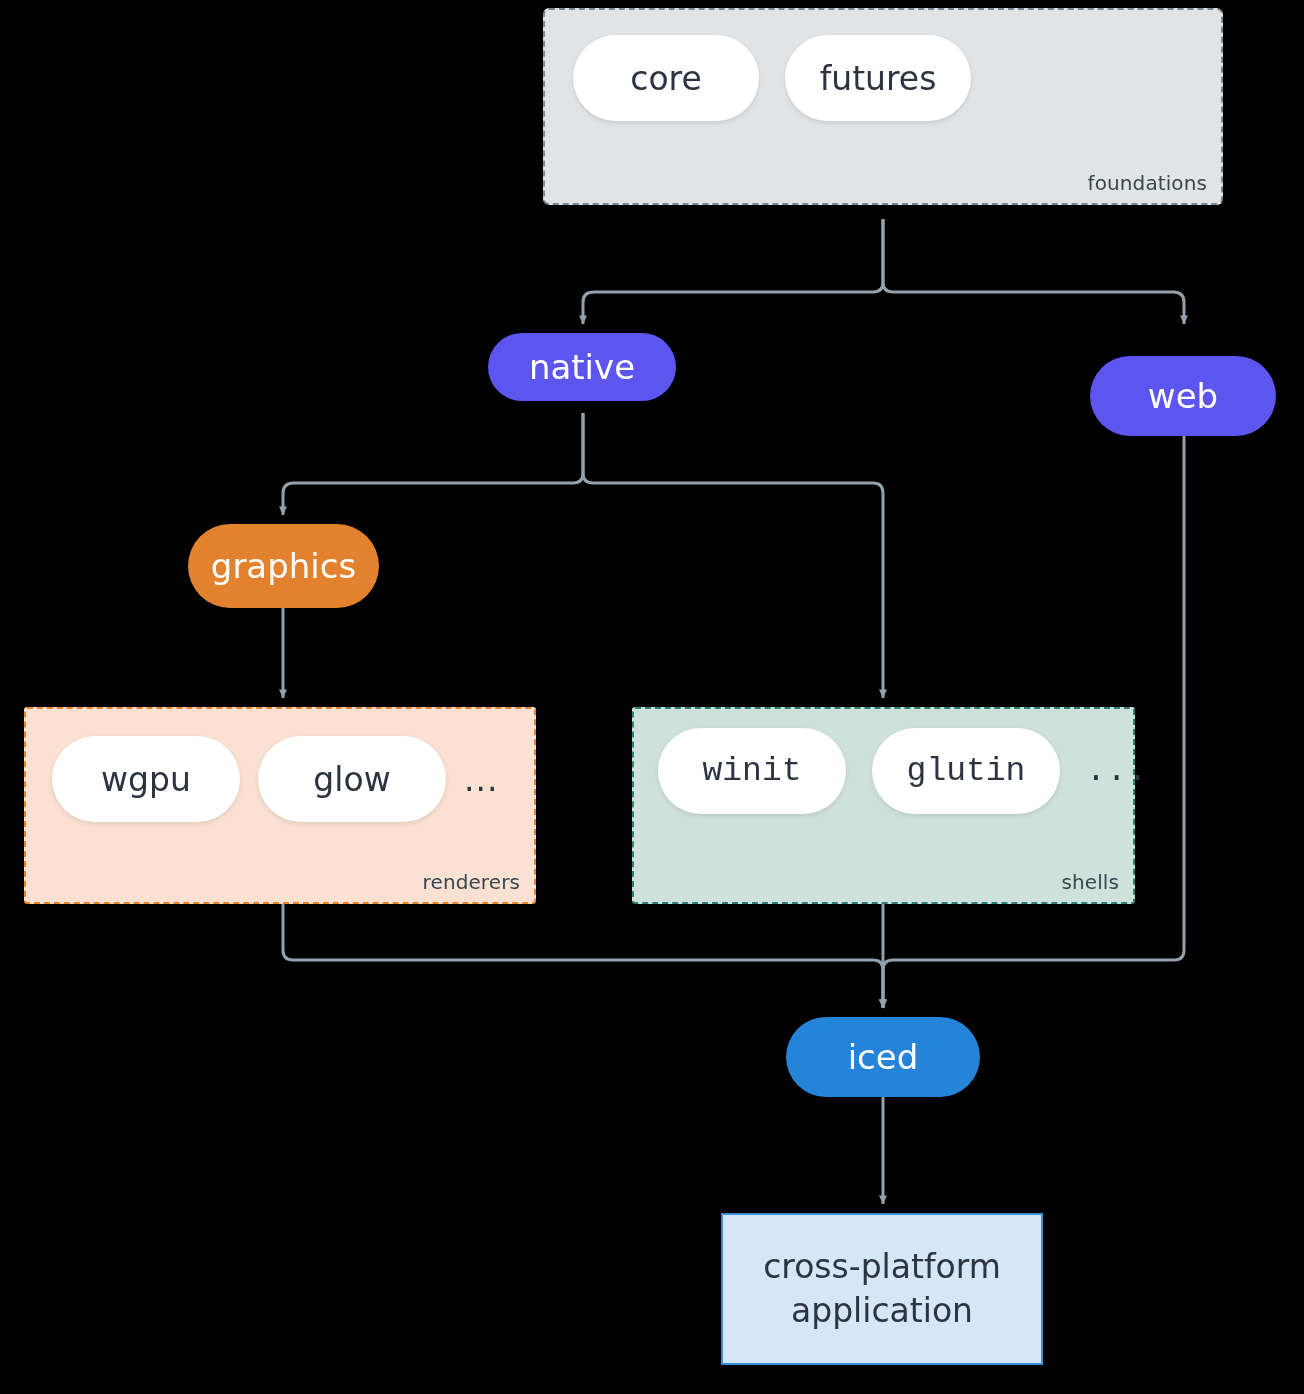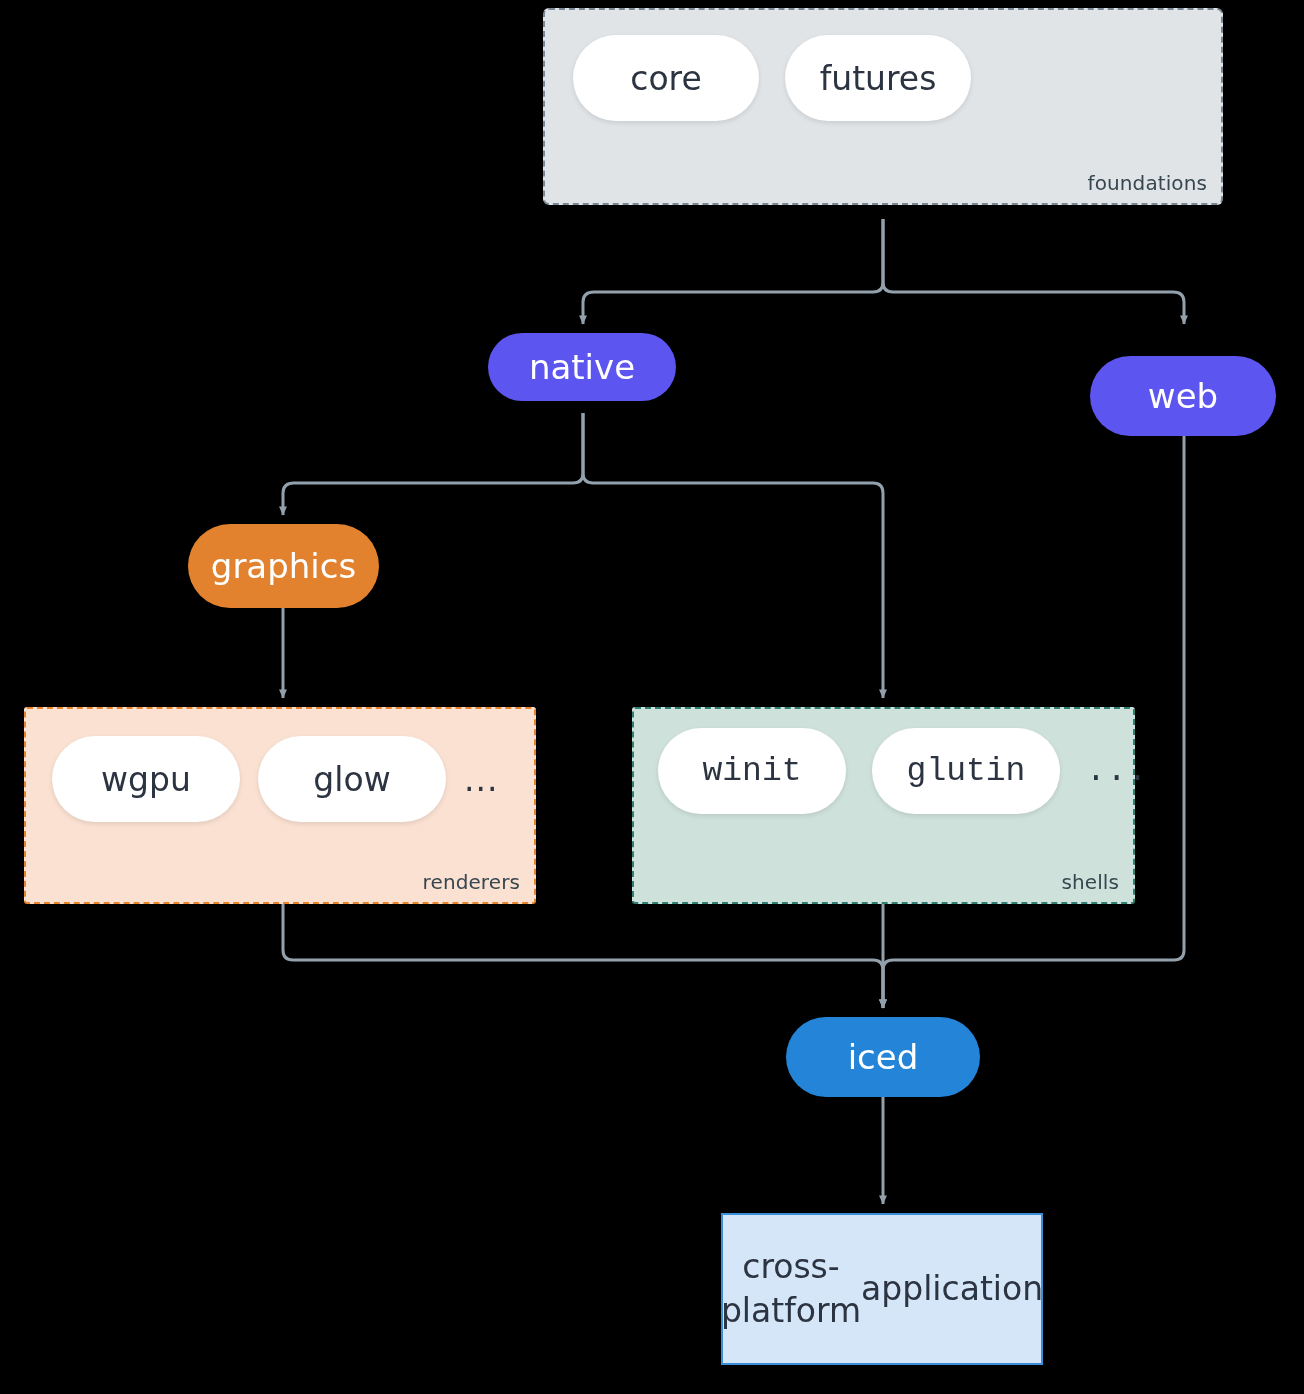--- a/index.html
+++ b/index.html
@@ -141,21 +141,21 @@
   #node-application {
     position: absolute;
     left: 721px;
     top: 1213px;
     width: 322px;
     height: 152px;
     box-sizing: border-box;
     background: #d5e6f8;
     border: 2px solid #3a8fd8;
     display: flex;
-    flex-direction: row;
+    flex-direction: column;
     align-items: center;
     justify-content: center;
     color: #2b3440;
     font-size: 33px;
     line-height: 1.32;
     text-align: center;
   }
 </style>
 </head>
 <body>

